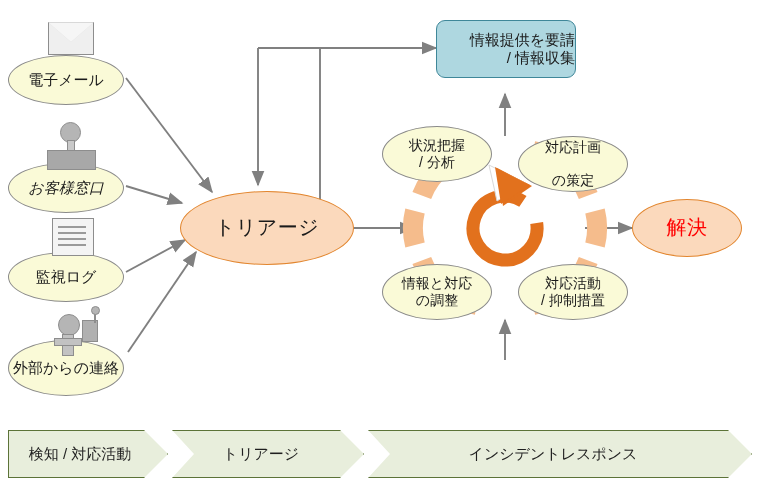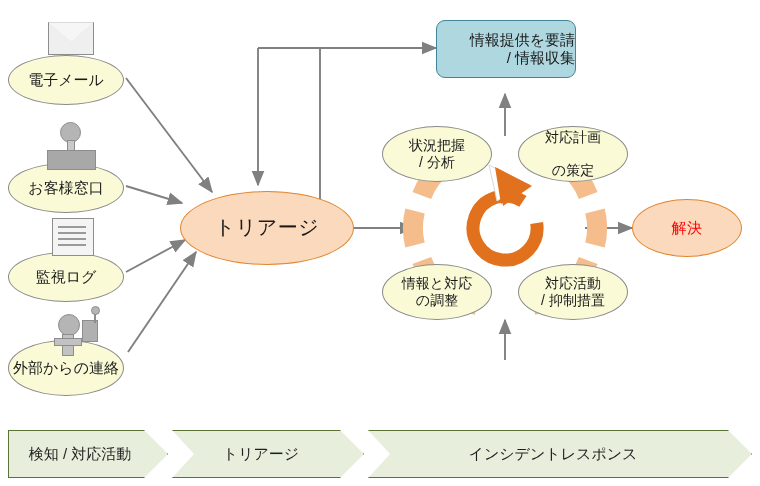--- a/index.html
+++ b/index.html
@@ -20,21 +20,21 @@
     font-size:15px;color:#1a1a1a;
   }
   
   .triage{
     background:#fbd9bc;border:1.7px solid #e2862f;border-radius:50%;
     font-size:20px;letter-spacing:.5px;
   }
   
   .resolve{
     background:#fbd9bc;border:1.7px solid #e2862f;border-radius:50%;
-    font-size:15px;color:#ff0000;letter-spacing:.5px;
+    font-size:20px;color:#ff0000;letter-spacing:.5px;
   }
   
   .bluebox{
     background:#aed7e0;border:1.4px solid #3f8799;border-radius:9px;
     font-size:15px;color:#1a1a1a;align-items:flex-end;
   }
   
   .cyc{
     background:#fafad7;border:1.2px solid #8a8a8a;border-radius:50%;
     font-size:14px;color:#1a1a1a;z-index:4;
@@ -143,21 +143,21 @@
   </div>
   <div class="node src" style="left:8px;top:55px;width:116px;height:50px;">
     <span>電子メール</span>
   </div>
 
   <div class="icon" style="left:44px;top:122px;width:58px;height:46px;">
     <div class="per-head" style="left:16px;top:0;width:21px;height:21px;"></div>
     <div class="per-neck" style="left:23px;top:18px;width:8px;height:14px;"></div>
     <div class="per-desk" style="left:3px;top:28px;width:49px;height:20px;"></div>
   </div>
-  <div class="node src" style="left:8px;top:163px;width:116px;height:50px;">
+  <div class="node src" style="left:8px;top:163px;width:116px;height:50px;font-style:italic;">
     <span>お客様窓口</span>
   </div>
 
   <div class="icon" style="left:52px;top:218px;width:44px;height:40px;">
     <div class="doc-body"></div>
     <div class="doc-line" style="top:8px;"></div>
     <div class="doc-line" style="top:14px;"></div>
     <div class="doc-line" style="top:20px;"></div>
     <div class="doc-line" style="top:26px;"></div>
   </div>
@@ -186,21 +186,21 @@
     <span>情報提供を要請</span>
     <span>/ 情報収集</span>
   </div>
 
 
   <div class="node cyc" style="left:382px;top:126px;width:110px;height:56px;flex-direction:column;">
     <span>状況把握</span>
     <span>/ 分析</span>
   </div>
 
-  <div class="node cyc" style="left:518px;top:126px;width:110px;height:56px;flex-direction:column;gap:16px;">
+  <div class="node cyc" style="left:518px;top:136px;width:110px;height:56px;flex-direction:column;gap:16px;">
     <span>対応計画</span>
     <span>の策定</span>
   </div>
 
   <div class="node cyc" style="left:518px;top:264px;width:110px;height:56px;flex-direction:column;">
     <span>対応活動</span>
     <span>/ 抑制措置</span>
   </div>
 
   <div class="node cyc" style="left:382px;top:264px;width:110px;height:56px;flex-direction:column;">

